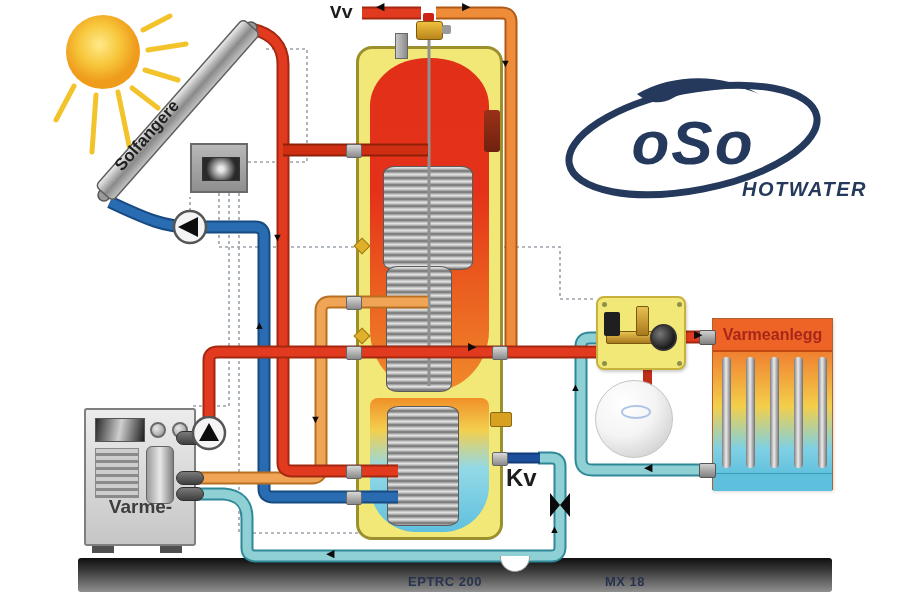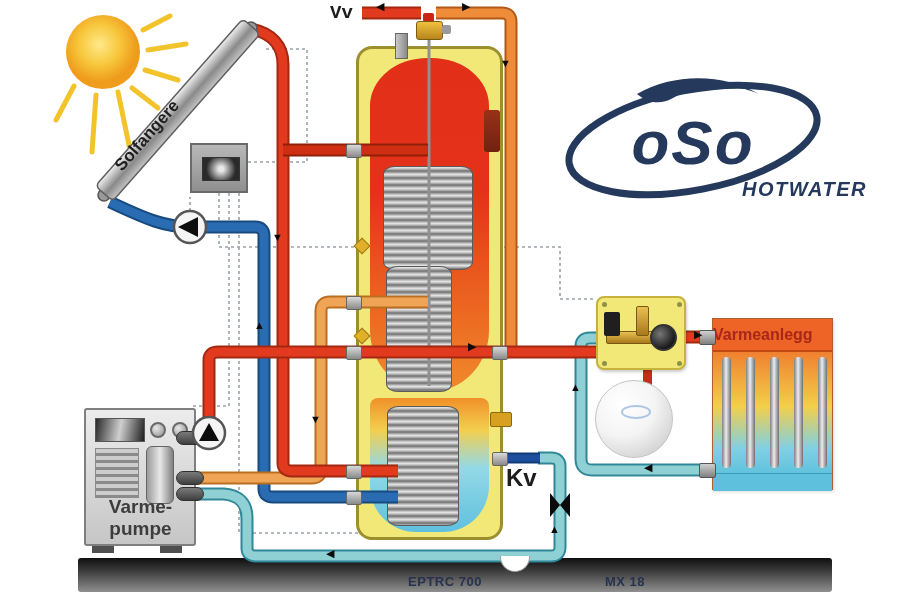--- a/index.html
+++ b/index.html
@@ -50,21 +50,21 @@
   .brass{background:linear-gradient(180deg,#e8c050,#a8781c);border:1px solid #7a5a10;border-radius:2px;position:absolute;box-sizing:border-box;}
   .vb-black{position:absolute;left:6px;top:14px;width:16px;height:24px;background:#1f1f1f;border-radius:2px;}
   .vb-pump{position:absolute;left:52px;top:26px;width:27px;height:27px;border-radius:50%;background:radial-gradient(circle at 35% 35%,#777,#1a1a1a 70%);border:2px solid #333;box-sizing:border-box;}
   .screw{position:absolute;width:5px;height:5px;border-radius:50%;background:#8f8f4a;}
   .vb-stub{left:643px;top:366px;width:9px;height:20px;background:#c03018;}
   .sphere{left:595px;top:380px;width:78px;height:78px;border-radius:50%;background:radial-gradient(circle at 35% 30%,#ffffff 0%,#f4f4f4 45%,#d8d8d8 75%,#c0c0c0 100%);border:1px solid #c4c4c4;box-sizing:border-box;}
   .sphere-mark{position:absolute;left:25px;top:24px;width:26px;height:10px;border:2px solid #9ab8e0;border-radius:50%;opacity:.8;}
 
   
   .radiator{left:712px;top:318px;width:121px;height:172px;border:1px solid #b06030;box-sizing:border-box;box-shadow:1px 2px 3px rgba(0,0,0,.15);}
-  .rad-header{position:absolute;left:0;top:0;width:100%;height:33px;background:#ee6426;border-bottom:2px solid #c24812;box-sizing:border-box;text-align:left;line-height:31px;font-size:16px;font-weight:800;color:#a8261a;}
+  .rad-header{position:absolute;left:0;top:0;width:100%;height:33px;background:#ee6426;border-bottom:2px solid #c24812;box-sizing:border-box;text-align:center;line-height:31px;font-size:16px;font-weight:800;color:#a8261a;}
   .rad-body{position:absolute;left:0;top:33px;width:100%;height:121px;background:linear-gradient(180deg,#f08030 0%,#f3cf4a 45%,#7fd0e4 80%,#62c2de 100%);}
   .rad-fin{position:absolute;top:5px;width:9px;height:111px;background:linear-gradient(90deg,#7f7f7f,#ececec 45%,#6f6f6f);border-radius:4px;}
   .rad-bottom{position:absolute;left:0;top:154px;width:100%;height:18px;background:#5fc0de;border-top:1px solid #3a9ab8;box-sizing:border-box;}
   .rad-coupler{width:15px;height:13px;background:linear-gradient(180deg,#d0d0d0,#808080);border:1px solid #555;border-radius:2px;}
 
   .drain{left:500px;top:556px;width:30px;height:16px;background:#fff;border:1.5px solid #9a9a9a;border-top:none;border-radius:0 0 15px 15px;box-sizing:border-box;}
 
   
   .lbl{position:absolute;font-weight:800;color:#1d1d1d;}
   .lbl-vv{left:330px;top:2px;font-size:19px;font-family:Liberation Mono, monospace;}
@@ -81,21 +81,21 @@
       <path d="M248,162 L307,162 L307,49 L266,49"></path>
       <path d="M219,193 L219,247 L370,247"></path>
       <path d="M229,193 L229,406 L190,406"></path>
       <path d="M239,193 L239,533 L368,533"></path>
       <path d="M504,247 L560,247 L560,299 L596,299"></path>
       <path d="M190,211 L190,197"></path>
     </g>
   </svg>
 
   <div class="abs floor lyr1">
-    <div class="floor-label" style="left:312px;width:110px;">EPTRC 700</div>
+    <div class="floor-label" style="left:312px;width:110px;">EPTRC 200</div>
     <div class="floor-label" style="left:512px;width:70px;">MX 18</div>
   </div>
 
   <div class="abs insulation lyr2"></div>
   <div class="abs inner-upper lyr2"></div>
   <div class="abs lower-zone lyr2"></div>
   <div class="abs coil coil-a lyr2"></div>
   <div class="abs coil coil-b lyr2"></div>
   <div class="abs coil coil-c lyr2"></div>
   <div class="abs gray-stub lyr2"></div>
@@ -180,21 +180,20 @@
   </div>
 
   <div class="abs hp-box lyr4">
     <div class="hp-display"></div>
     <div class="hp-knob" style="left:64px;top:12px;"></div>
     <div class="hp-knob" style="left:86px;top:12px;"></div>
     <div class="hp-grille"></div>
     <div class="hp-inner"></div>
     <div class="hp-label">
       <div>Varme-</div>
-      <div>pumpe</div>
     </div>
   </div>
   <div class="abs hp-foot lyr4" style="left:92px;top:546px;"></div>
   <div class="abs hp-foot lyr4" style="left:160px;top:546px;"></div>
   <div class="abs port lyr4" style="left:176px;top:431px;"></div>
   <div class="abs port lyr4" style="left:176px;top:471px;"></div>
   <div class="abs port lyr4" style="left:176px;top:487px;"></div>
 
   <div class="abs vb-stub lyr3"></div>
   <div class="abs valve-box lyr4">

